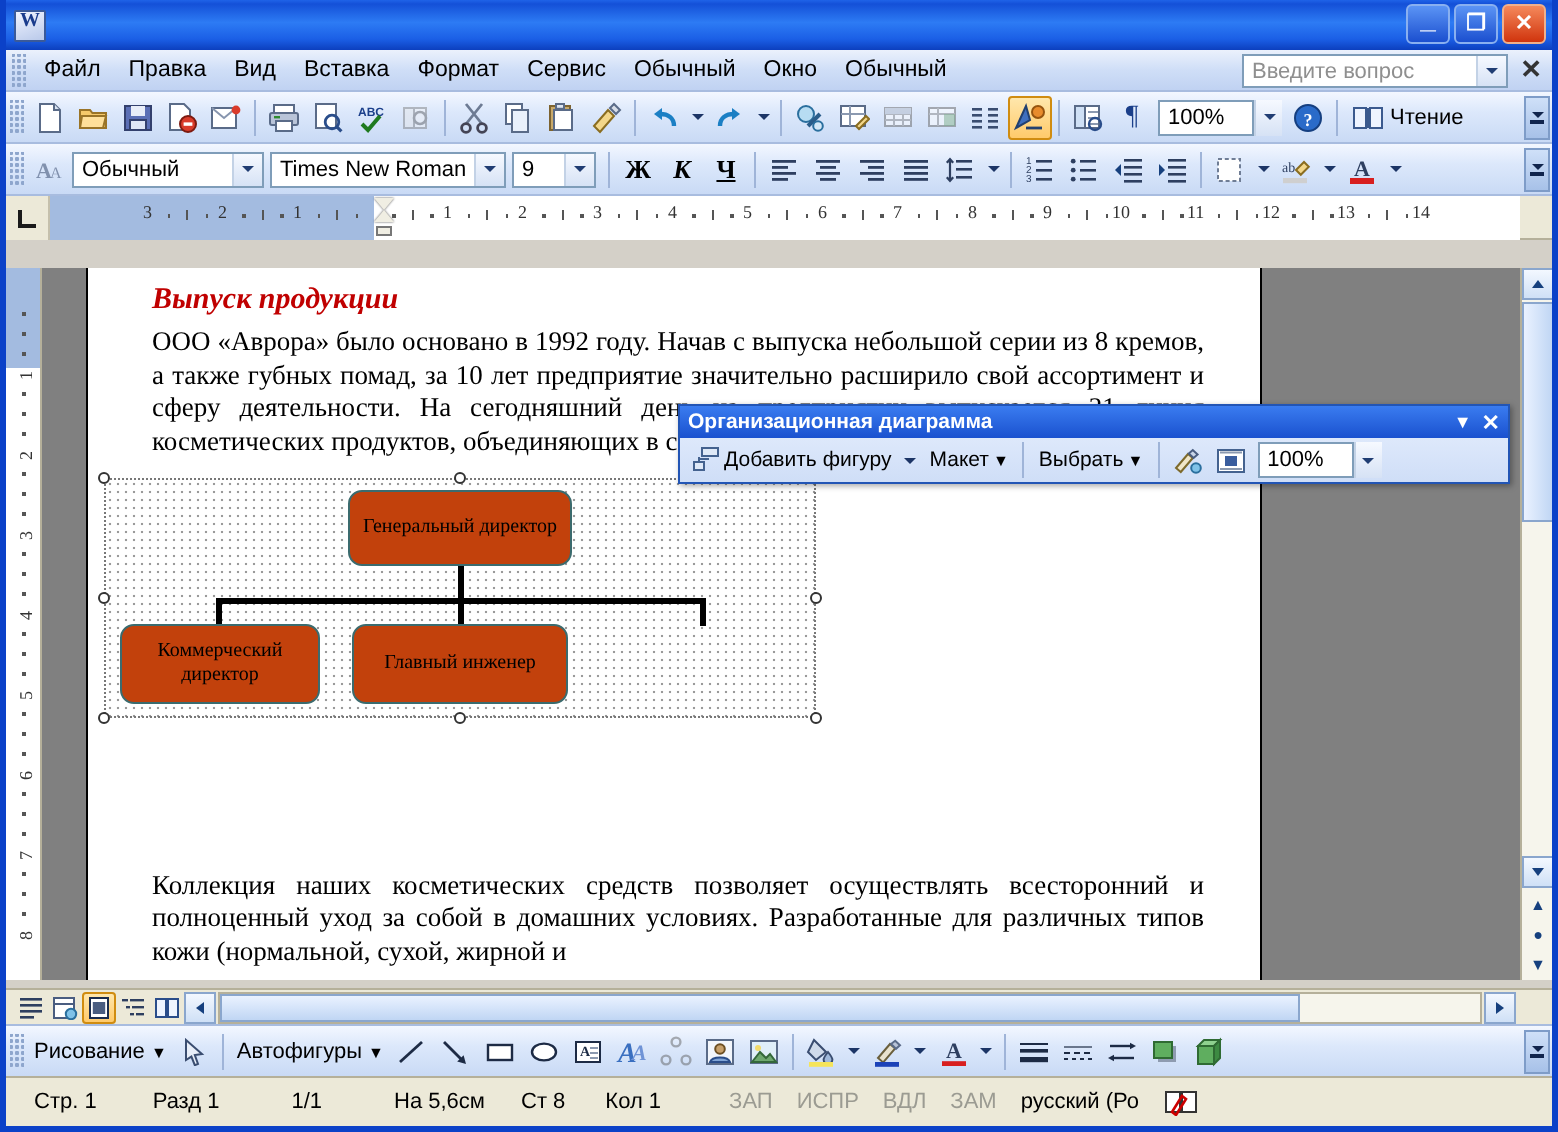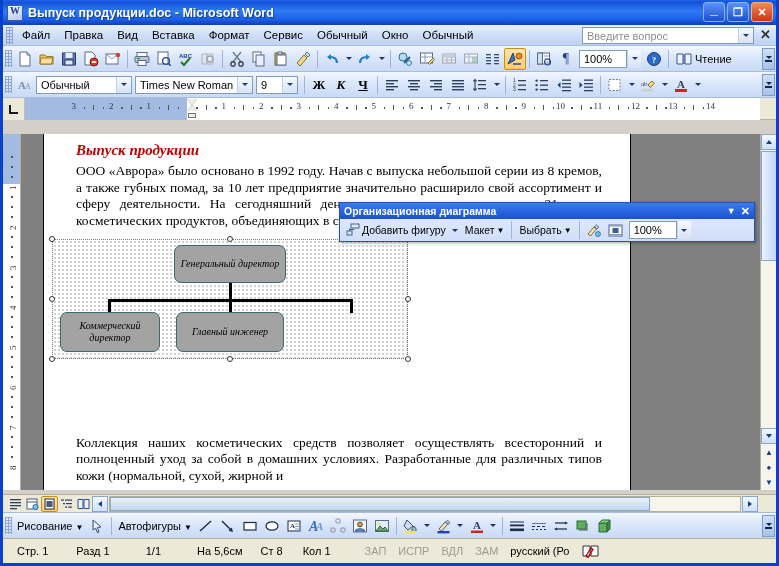--- a/index.html
+++ b/index.html
@@ -64,21 +64,21 @@
     position: relative;
   }
   .grip { width: 7px; height: 17px; flex: none; margin-right: 2px;
     background-image: radial-gradient(circle, #8ea6cd 1px, transparent 1.2px);
     background-size: 3px 3px; background-position: 2px 2px; }
   .menubar .mi {
     padding: 2px 7px; color: #000; font-size: 11.5px; white-space: nowrap; cursor: pointer;
   }
   .askbox {
     position: absolute; right: 22px; top: 2px;
-    width: 172px; height: 17px; background: #fff;
+    width: 133px; height: 17px; background: #fff;
     border: 1px solid #7f9db9; display: flex; align-items: center;
   }
   .askbox .ph { flex: 1; padding-left: 4px; color: #8f8f8f; font-size: 11px; }
   .askbox .dd { width: 15px; height: 15px; border-left: 1px solid #c3d2e6;
     background: linear-gradient(180deg,#f6f9ff,#d6e2f5); display: flex; align-items: center; justify-content: center; }
   .askbox .dd::after { content: ""; border-left: 3px solid transparent; border-right: 3px solid transparent; border-top: 3px solid #203d73; }
   .menux { position: absolute; right: 5px; top: 3px; font-size: 13px; font-weight: bold; color: #333; cursor: pointer; line-height: 14px;}
 
   
   .toolbar {
@@ -145,23 +145,23 @@
     font-family: "Liberation Serif", serif; font-size: 13.5px; color:#000; }
   .h1r { color:#c00000; font-weight:bold; font-style:italic; font-size:15px; margin-bottom:4px; }
   .para { text-align: justify; line-height: 16.5px; margin:0; }
 
   
   .diagram { position: absolute; left: 8px; top: 105px; width: 356px; height: 120px; }
   .dsel { position:absolute; inset:0; border: 1px dotted #777;
     background-image: radial-gradient(circle,#9a9a9a 0.6px, transparent 0.8px);
     background-size: 4px 4px; }
   .hand { position:absolute; width:6px;height:6px;background:#fff;border:1px solid #333;border-radius:50%; }
-  .node { position:absolute; background:#a3a3a3; border:1px solid #3b6b6e; border-radius:7px;
+  .node { position:absolute; background:#c2410c; border:1px solid #3b6b6e; border-radius:7px;
     display:flex; align-items:center; justify-content:center; text-align:center;
-    font-family:"Liberation Serif", serif; font-size:10px; line-height:12px; color:#000; padding: 1px 2px; font-style: italic;}
+    font-family:"Liberation Serif", serif; font-size:10px; line-height:12px; color:#000; padding: 1px 2px;}
   .cline { position:absolute; background:#000; }
 
   
   .vsb { width: 16px; background: #f6f5ec; border-left: 1px solid #b5b09a; position: relative; }
   .sbtn { width:16px;height:16px; background: linear-gradient(180deg,#f3f8ff,#cfe0f6);
     border:1px solid #8aa6cd; display:flex;align-items:center;justify-content:center; cursor:pointer;}
   .sbtn .cu { width:0;height:0;border-left:3.5px solid transparent;border-right:3.5px solid transparent;border-bottom:4px solid #16407e;}
   .sbtn .cd { width:0;height:0;border-left:3.5px solid transparent;border-right:3.5px solid transparent;border-top:4px solid #16407e;}
   .sthumb { position:absolute; left:0; width:16px; background: linear-gradient(90deg,#eaf2ff,#c0d6f4);
     border:1px solid #8aa6cd; cursor:pointer;}
@@ -205,21 +205,20 @@
     border:1px solid transparent; border-radius:2px; cursor:pointer; white-space:nowrap;}
   svg { display:block; }
 </style>
 </head>
 <body>
 
 <div id="app">
 
   <div class="titlebar">
     <div class="appicon"></div>
-    <div class="ttl">Выпуск продукции.doc - Microsoft Word</div>
     <div class="wbtns">
       <div class="wbtn min">
           <span class="g">_</span>
         </div>
       <div class="wbtn">
           <span class="g">❐</span>
         </div>
       <div class="wbtn close">
           <span class="g">✕</span>
         </div>

